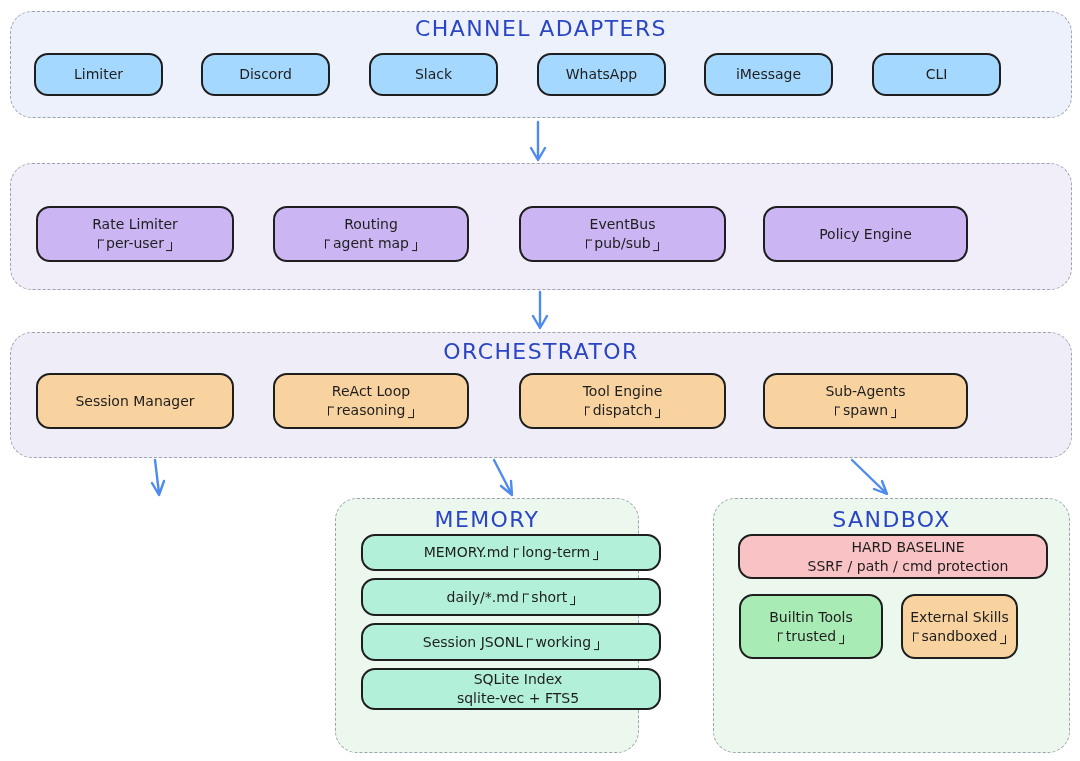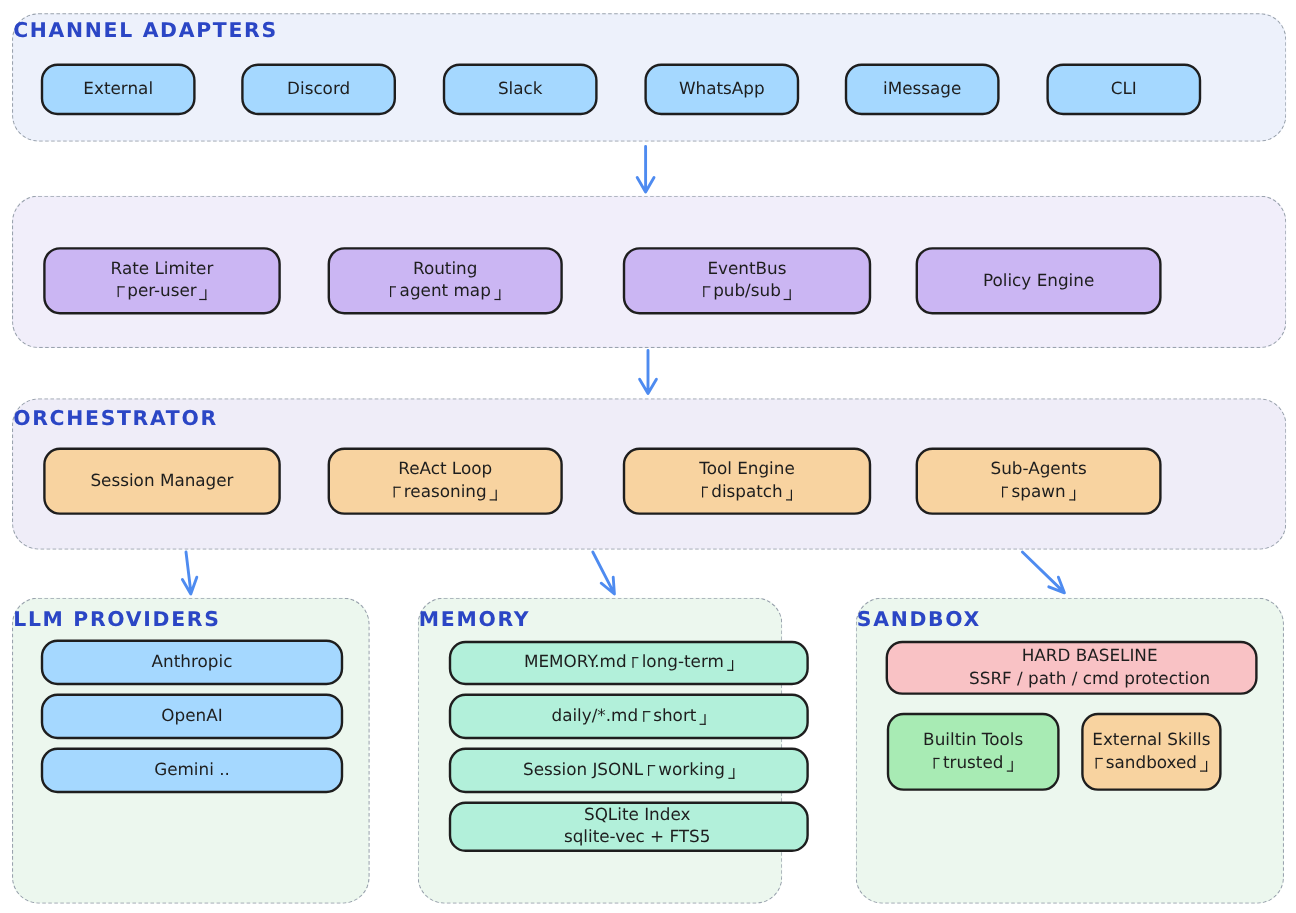--- a/index.html
+++ b/index.html
@@ -11,22 +11,22 @@
   .panel{
     position:absolute;box-sizing:border-box;
     border:1.6px dashed var(--panel-border,#9aa3ae);
     border-radius:22px;
   }
   .p-channels{background:var(--panel-blue,#edf1fb);}
   .p-gateway{background:var(--panel-violet,#f1eefa);}
   .p-orch{background:var(--panel-lav,#efedf8);}
   .p-green{background:var(--panel-green,#ecf7ee);}
   .panel-title{
-    position:absolute;left:0;right:0;text-align:left;
-    font-weight:bold;font-size:17px;letter-spacing:1.4px;
+    position:absolute;left:0;right:0;text-align:center;
+    font-weight:normal;font-size:22px;letter-spacing:1.4px;
     color:var(--title,#2b46c5);
   }
   .node{
     position:absolute;box-sizing:border-box;
     border:2px solid var(--node-border,#1e1e1e);
     border-radius:14px;
     display:flex;flex-direction:column;align-items:center;justify-content:center;
     text-align:center;font-size:14px;line-height:19px;
     padding:2px 6px;color:var(--text,#1e1e1e);
   }
@@ -45,21 +45,21 @@
         margin-left:0.18em;transform:translateY(0.22em);}
 </style>
 </head>
 <body>
 
 <div class="canvas">
 
   <div class="panel p-channels" style="left:10px;top:11px;width:1062px;height:107px;">
     <div class="panel-title" style="top:4px;">CHANNEL ADAPTERS</div>
     <div class="node c-blue" style="left:23px;top:41px;width:129px;height:43px;">
-      <span class="jp">External</span>
+      <span class="jp">Limiter</span>
     </div>
     <div class="node c-blue" style="left:190px;top:41px;width:129px;height:43px;">
       <span class="jp">Discord</span>
     </div>
     <div class="node c-blue" style="left:358px;top:41px;width:129px;height:43px;">
       <span class="jp">Slack</span>
     </div>
     <div class="node c-blue" style="left:526px;top:41px;width:129px;height:43px;">
       <span class="jp">WhatsApp</span>
     </div>
@@ -103,34 +103,22 @@
     <div class="node c-orange" style="left:508px;top:40px;width:207px;height:56px;">
       <span class="jp">Tool Engine</span>
       <span class="jp"><span class="cb cb-o"></span>dispatch<span class="cb cb-c"></span></span>
     </div>
     <div class="node c-orange" style="left:752px;top:40px;width:205px;height:56px;">
       <span class="jp">Sub-Agents</span>
       <span class="jp"><span class="cb cb-o"></span>spawn<span class="cb cb-c"></span></span>
     </div>
   </div>
 
-  <div class="panel p-green" style="left:10px;top:498px;width:298px;height:255px;">
-    <div class="panel-title" style="top:8px;">LLM PROVIDERS</div>
-    <div class="node c-blue" style="left:23px;top:34px;width:252px;height:38px;">
-      <span class="jp">Anthropic</span>
-    </div>
-    <div class="node c-blue" style="left:23px;top:79px;width:252px;height:38px;">
-      <span class="jp">OpenAI</span>
-    </div>
-    <div class="node c-blue" style="left:23px;top:124px;width:252px;height:38px;">
-      <span class="jp">Gemini ..</span>
-    </div>
-  </div>
 
-  <div class="panel p-green" style="left:335px;top:498px;width:304px;height:255px;margin-left:13px;">
+  <div class="panel p-green" style="left:335px;top:498px;width:304px;height:255px;">
     <div class="panel-title" style="top:8px;">MEMORY</div>
     <div class="node c-mint" style="left:25px;top:35px;width:300px;height:37px;text-align:right;">
       <span class="jp">MEMORY.md <span class="cb cb-o"></span>long-term<span class="cb cb-c"></span></span>
       <span class="jp"></span>
     </div>
     <div class="node c-mint" style="left:25px;top:79px;width:300px;height:38px;">
       <span class="jp">daily/*.md <span class="cb cb-o"></span>short<span class="cb cb-c"></span></span>
       <span class="jp"></span>
     </div>
     <div class="node c-mint" style="left:25px;top:124px;width:300px;height:38px;">

